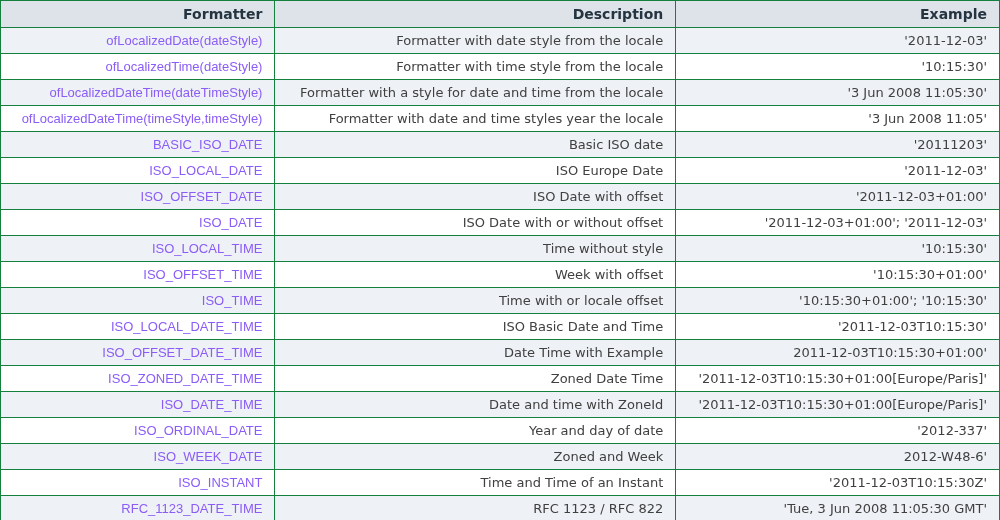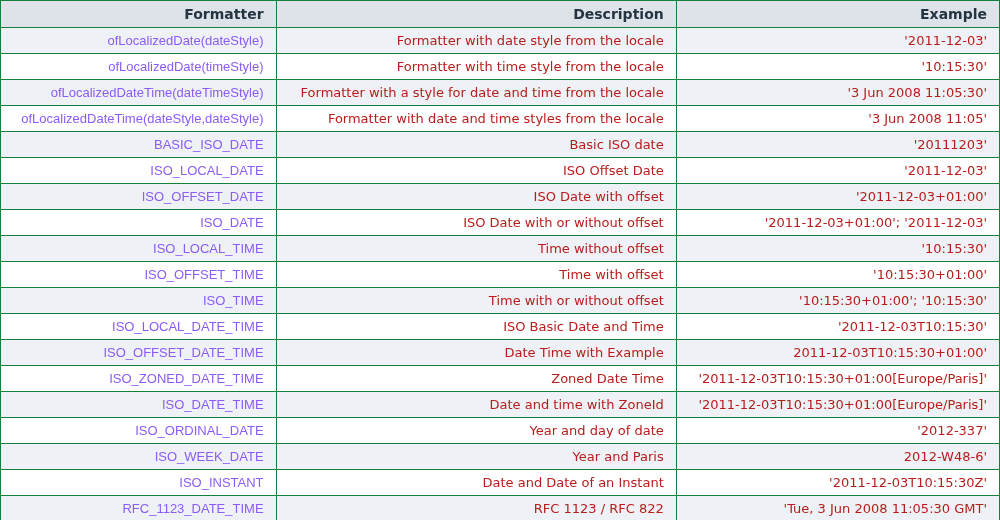--- a/index.html
+++ b/index.html
@@ -32,88 +32,88 @@
     background: #eef1f5;
   }
   tbody tr:nth-child(even) td {
     background: #ffffff;
   }
   .code {
     font-family: Liberation Sans, sans-serif;
     color: #8b5cf6;
   }
   .desc, .example {
-    color: #b91c1c;
+    color: #404040;
   }
 </style>
 </head>
 <body>
 
 <table>
   <thead>
     <tr>
       <th>Formatter</th>
       <th>Description</th>
       <th>Example</th>
     </tr>
   </thead>
   <tbody id="tbody">
       <tr>
         <td class="code">ofLocalizedDate(dateStyle)</td>
         <td class="desc">Formatter with date style from the locale</td>
         <td class="example">'2011-12-03'</td>
       </tr>
       <tr>
-        <td class="code">ofLocalizedDate(timeStyle)</td>
+        <td class="code">ofLocalizedTime(dateStyle)</td>
         <td class="desc">Formatter with time style from the locale</td>
         <td class="example">'10:15:30'</td>
       </tr>
       <tr>
         <td class="code">ofLocalizedDateTime(dateTimeStyle)</td>
         <td class="desc">Formatter with a style for date and time from the locale</td>
         <td class="example">'3 Jun 2008 11:05:30'</td>
       </tr>
       <tr>
-        <td class="code">ofLocalizedDateTime(dateStyle,dateStyle)</td>
-        <td class="desc">Formatter with date and time styles from the locale</td>
+        <td class="code">ofLocalizedDateTime(timeStyle,timeStyle)</td>
+        <td class="desc">Formatter with date and time styles year the locale</td>
         <td class="example">'3 Jun 2008 11:05'</td>
       </tr>
       <tr>
         <td class="code">BASIC_ISO_DATE</td>
         <td class="desc">Basic ISO date</td>
         <td class="example">'20111203'</td>
       </tr>
       <tr>
         <td class="code">ISO_LOCAL_DATE</td>
-        <td class="desc">ISO Offset Date</td>
+        <td class="desc">ISO Europe Date</td>
         <td class="example">'2011-12-03'</td>
       </tr>
       <tr>
         <td class="code">ISO_OFFSET_DATE</td>
         <td class="desc">ISO Date with offset</td>
         <td class="example">'2011-12-03+01:00'</td>
       </tr>
       <tr>
         <td class="code">ISO_DATE</td>
         <td class="desc">ISO Date with or without offset</td>
         <td class="example">'2011-12-03+01:00'; '2011-12-03'</td>
       </tr>
       <tr>
         <td class="code">ISO_LOCAL_TIME</td>
-        <td class="desc">Time without offset</td>
+        <td class="desc">Time without style</td>
         <td class="example">'10:15:30'</td>
       </tr>
       <tr>
         <td class="code">ISO_OFFSET_TIME</td>
-        <td class="desc">Time with offset</td>
+        <td class="desc">Week with offset</td>
         <td class="example">'10:15:30+01:00'</td>
       </tr>
       <tr>
         <td class="code">ISO_TIME</td>
-        <td class="desc">Time with or without offset</td>
+        <td class="desc">Time with or locale offset</td>
         <td class="example">'10:15:30+01:00'; '10:15:30'</td>
       </tr>
       <tr>
         <td class="code">ISO_LOCAL_DATE_TIME</td>
         <td class="desc">ISO Basic Date and Time</td>
         <td class="example">'2011-12-03T10:15:30'</td>
       </tr>
       <tr>
         <td class="code">ISO_OFFSET_DATE_TIME</td>
         <td class="desc">Date Time with Example</td>
@@ -129,26 +129,26 @@
         <td class="desc">Date and time with ZoneId</td>
         <td class="example">'2011-12-03T10:15:30+01:00[Europe/Paris]'</td>
       </tr>
       <tr>
         <td class="code">ISO_ORDINAL_DATE</td>
         <td class="desc">Year and day of date</td>
         <td class="example">'2012-337'</td>
       </tr>
       <tr>
         <td class="code">ISO_WEEK_DATE</td>
-        <td class="desc">Year and Paris</td>
+        <td class="desc">Zoned and Week</td>
         <td class="example">2012-W48-6'</td>
       </tr>
       <tr>
         <td class="code">ISO_INSTANT</td>
-        <td class="desc">Date and Date of an Instant</td>
+        <td class="desc">Time and Time of an Instant</td>
         <td class="example">'2011-12-03T10:15:30Z'</td>
       </tr>
       <tr>
         <td class="code">RFC_1123_DATE_TIME</td>
         <td class="desc">RFC 1123 / RFC 822</td>
         <td class="example">'Tue, 3 Jun 2008 11:05:30 GMT'</td>
       </tr>
     </tbody>
 </table>
 

